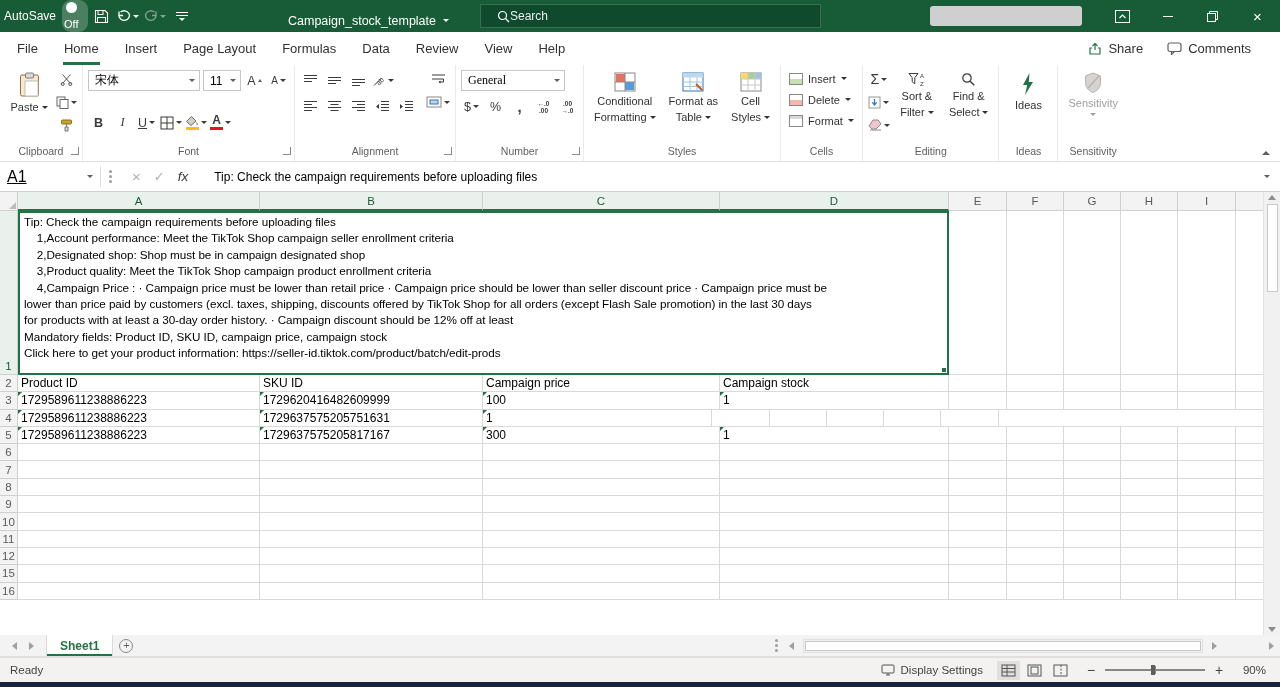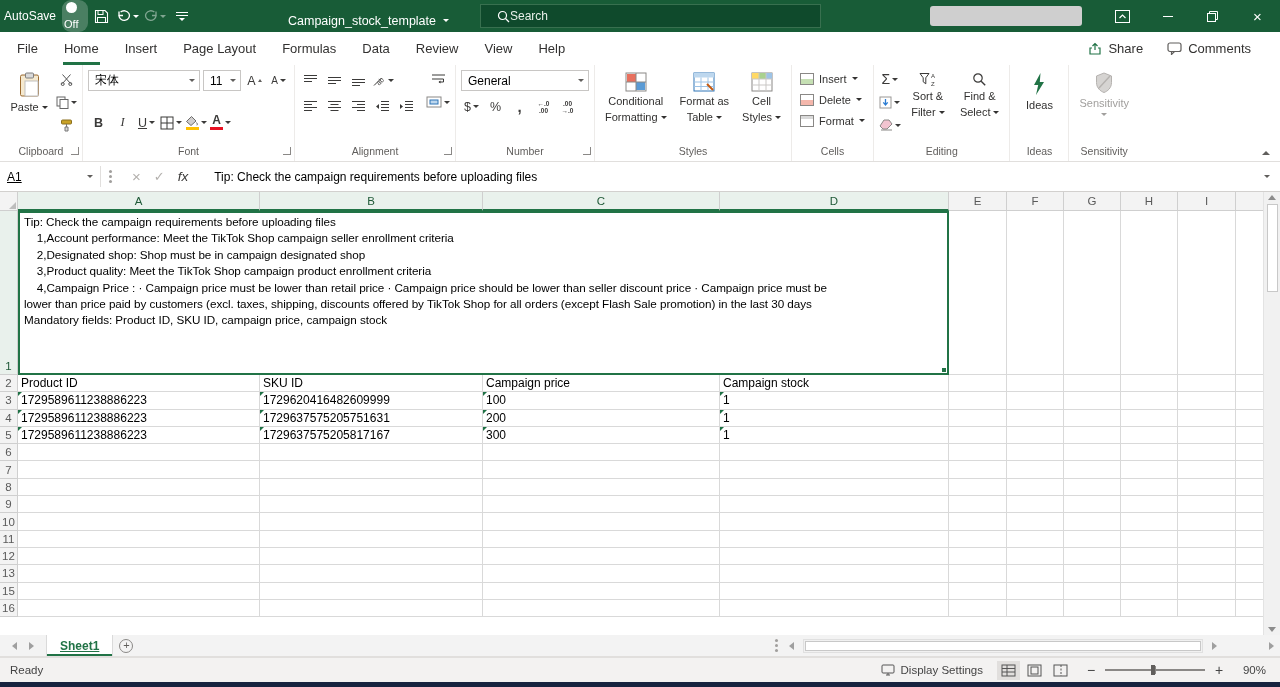--- a/index.html
+++ b/index.html
@@ -40,38 +40,38 @@
   .bigbtn{display:flex;flex-direction:column;align-items:center;justify-content:flex-start;padding:4px 5px 2px;min-width:48px;font-size:11px;line-height:13px;color:#323130;text-align:center;gap:3px;}
   .bigbtn .lbl2{display:flex;align-items:center;gap:3px;justify-content:center;}
   .bigbtn.dis{color:#A19F9D;}
   .smbtn{height:22px;min-width:21px;display:inline-flex;align-items:center;justify-content:center;gap:2px;font-size:12.5px;border-radius:2px;color:#3B3A39;}
   .rrow{display:flex;align-items:center;gap:3px;height:25px;}
   .stack{display:flex;flex-direction:column;justify-content:flex-start;gap:1px;}
   .combo{height:21px;border:1px solid #C8C6C4;background:#fff;display:flex;align-items:center;padding:0 4px 0 6px;gap:5px;font-size:12px;color:#000;}
   .combo .chev{margin-left:auto;color:#605E5C;}
   .fontname{width:112px;}
   .fontsize{width:38px;}
-  .numfmt{width:128px;}
+  .numfmt{width:104px;font-family:Liberation Serif, serif;}
   .b{font-weight:bold;}
   .i{font-style:italic;font-family:"Liberation Serif",serif;}
   .u{text-decoration:underline;}
   .cbar{width:13px;height:3px;margin-top:1px;}
   .fc-a{font-size:12px;line-height:11px;font-weight:bold;}
   .microtxt{font-size:6.5px;line-height:7px;color:#3B3A39;text-align:center;display:flex;flex-direction:column;}
   .sigma{font-size:14px;line-height:14px;}
   .cellrow{display:flex;align-items:center;gap:5px;height:21px;font-size:11px;padding:0 3px;color:#323130;}
   .cells-ic{width:14px;height:12px;border:1px solid #8A8886;}
   .cells-ic.ins{background:linear-gradient(180deg,#fff 0 50%,#C6E0B4 50%);}
   .cells-ic.del{background:linear-gradient(180deg,#fff 0 50%,#F4B7AC 50%);}
   .cells-ic.fmt{background:linear-gradient(180deg,#D9D9D9 0 33%,#fff 33%);}
   .ribbon-collapse{position:absolute;right:10px;bottom:6px;}
 
   
   .fbar{height:30px;display:flex;align-items:stretch;border-bottom:1px solid #D2D0CE;background:#fff;}
-  .namebox{width:100px;display:flex;align-items:center;padding:0 7px;font-size:12px;color:#000;gap:6px;text-decoration:underline;}
+  .namebox{width:100px;display:flex;align-items:center;padding:0 7px;font-size:16px;color:#000;gap:6px;text-decoration:underline;}
   .namebox .chev{margin-left:auto;color:#605E5C;}
   .nb-sep{width:1px;background:#E1DFDD;margin:4px 0;}
   .vdots{width:3px;height:3px;border-radius:50%;background:#A19F9D;box-shadow:0 -5px 0 #A19F9D,0 5px 0 #A19F9D;margin:0 8px;align-self:center;}
   .fx-area{display:flex;align-items:center;gap:13px;padding:0 12px;color:#B3B0AD;font-size:13px;}
   .fx{font-family:Liberation Sans, sans-serif;font-style:italic;font-size:13.5px;color:#3B3A39;}
   .fcontent{flex:1;display:flex;align-items:center;padding-left:14px;color:#000;font-size:12px;}
   .fbar-chev{width:26px;display:flex;align-items:center;justify-content:center;color:#605E5C;}
 
   
   .sheet-area{display:flex;height:443px;}
@@ -98,21 +98,21 @@
   .vscroll{width:17px;background:#F1F1F1;border-left:1px solid #E3E3E3;display:flex;flex-direction:column;align-items:center;padding:3px 0;}
   .arr-up{width:0;height:0;border-left:4px solid transparent;border-right:4px solid transparent;border-bottom:5px solid #8C8C8C;}
   .arr-down{width:0;height:0;border-left:4px solid transparent;border-right:4px solid transparent;border-top:5px solid #8C8C8C;margin-top:auto;}
   .vthumb{width:11px;height:88px;background:#fff;border:1px solid #C8C8C8;margin-top:4px;}
 
   
   .sheetbar{height:22px;display:flex;align-items:stretch;background:#F3F3F3;border-bottom:1px solid #E1DFDD;font-size:12px;}
   .navs{display:flex;align-items:center;gap:12px;padding:0 12px;}
   .arr-left{width:0;height:0;border-top:4px solid transparent;border-bottom:4px solid transparent;border-right:5px solid #9F9F9F;}
   .arr-right{width:0;height:0;border-top:4px solid transparent;border-bottom:4px solid transparent;border-left:5px solid #9F9F9F;}
-  .sheettab{background:#fff;display:flex;align-items:center;padding:0 13px;color:#217346;font-weight:bold;border-right:1px solid #DADADA;border-left:1px solid #DADADA;position:relative;text-decoration:underline;}
+  .sheettab{background:#fff;display:flex;align-items:center;padding:0 13px;color:#217346;font-weight:bold;border-right:1px solid #DADADA;border-left:1px solid #DADADA;position:relative;}
   .sheettab::after{content:"";position:absolute;left:0;right:0;bottom:0;height:2px;background:#217346;}
   .addsheet{width:26px;display:flex;align-items:center;justify-content:center;}
   .addsheet i{width:14px;height:14px;border:1px solid #8A8886;border-radius:50%;display:flex;align-items:center;justify-content:center;font-style:normal;font-size:11px;line-height:1;color:#605E5C;}
   .hs{display:flex;align-items:center;margin-left:auto;gap:9px;padding-right:6px;}
   .hs-track{width:400px;height:14px;background:#F1F1F1;border:1px solid #E0E0E0;display:flex;padding:1px;}
   .hs-thumb{flex:1;background:#fff;border:1px solid #C8C8C8;}
   .corner-gap{width:48px;display:flex;align-items:center;justify-content:flex-end;gap:9px;}
 
   
   .statusbar{height:25px;background:#F3F2F1;border-top:1px solid #E1DFDD;display:flex;align-items:center;padding-left:10px;font-size:11.5px;color:#444;}
@@ -628,21 +628,23 @@
 
     <div class="grid-row row1">
       <div class="rh selrh">1</div>
       <div class="cell merged">
         <div class="tipline">Tip: Check the campaign requirements before uploading files</div>
         <div class="tipline">    1,Account performance: Meet the TikTok Shop campaign seller enrollment criteria</div>
         <div class="tipline">    2,Designated shop: Shop must be in campaign designated shop</div>
         <div class="tipline">    3,Product quality: Meet the TikTok Shop campaign product enrollment criteria</div>
         <div class="tipline">    4,Campaign Price : · Campaign price must be lower than retail price · Campaign price should be lower than seller discount price · Campaign price must be</div>
         <div class="tipline">lower than price paid by customers (excl. taxes, shipping, discounts offered by TikTok Shop for all orders (except Flash Sale promotion) in the last 30 days</div>
+        <div class="tipline">for products with at least a 30-day order history. · Campaign discount should be 12% off at least</div>
         <div class="tipline">Mandatory fields: Product ID, SKU ID, campaign price, campaign stock</div>
+        <div class="tipline">Click here to get your product information: https://seller-id.tiktok.com/product/batch/edit-prods</div>
         <span class="handle"></span>
       </div>
       <div class="cell wE"></div>
       <div class="cell wF"></div>
       <div class="cell wG"></div>
       <div class="cell wH"></div>
       <div class="cell wI"></div>
       <div class="cell wX"></div>
     </div>
 
@@ -671,21 +673,20 @@
       <div class="cell wG"></div>
       <div class="cell wH"></div>
       <div class="cell wI"></div>
       <div class="cell wX"></div>
     </div>
 
     <div class="grid-row">
       <div class="rh">4</div>
       <div class="cell wA tri">1729589611238886223</div>
       <div class="cell wB tri">1729637575205751631</div>
-      <div class="cell wC tri">200</div>
       <div class="cell wD tri">1</div>
       <div class="cell wE"></div>
       <div class="cell wF"></div>
       <div class="cell wG"></div>
       <div class="cell wH"></div>
       <div class="cell wI"></div>
       <div class="cell wX"></div>
     </div>
 
     <div class="grid-row">
@@ -775,33 +776,20 @@
     <div class="cell wD"></div>
     <div class="cell wE"></div>
     <div class="cell wF"></div>
     <div class="cell wG"></div>
     <div class="cell wH"></div>
     <div class="cell wI"></div>
     <div class="cell wX"></div>
   </div>
       <div class="grid-row">
     <div class="rh">12</div>
-    <div class="cell wA"></div>
-    <div class="cell wB"></div>
-    <div class="cell wC"></div>
-    <div class="cell wD"></div>
-    <div class="cell wE"></div>
-    <div class="cell wF"></div>
-    <div class="cell wG"></div>
-    <div class="cell wH"></div>
-    <div class="cell wI"></div>
-    <div class="cell wX"></div>
-  </div>
-      <div class="grid-row">
-    <div class="rh">13</div>
     <div class="cell wA"></div>
     <div class="cell wB"></div>
     <div class="cell wC"></div>
     <div class="cell wD"></div>
     <div class="cell wE"></div>
     <div class="cell wF"></div>
     <div class="cell wG"></div>
     <div class="cell wH"></div>
     <div class="cell wI"></div>
     <div class="cell wX"></div>

